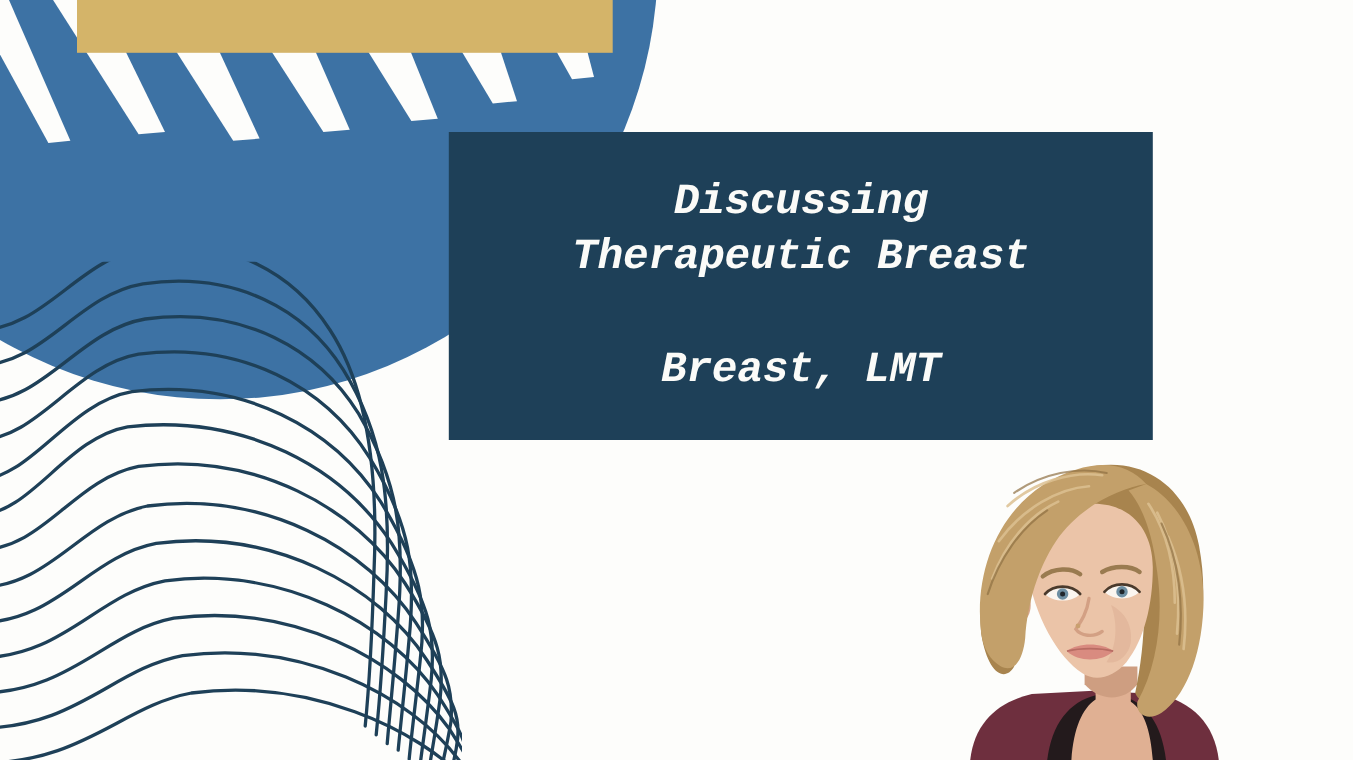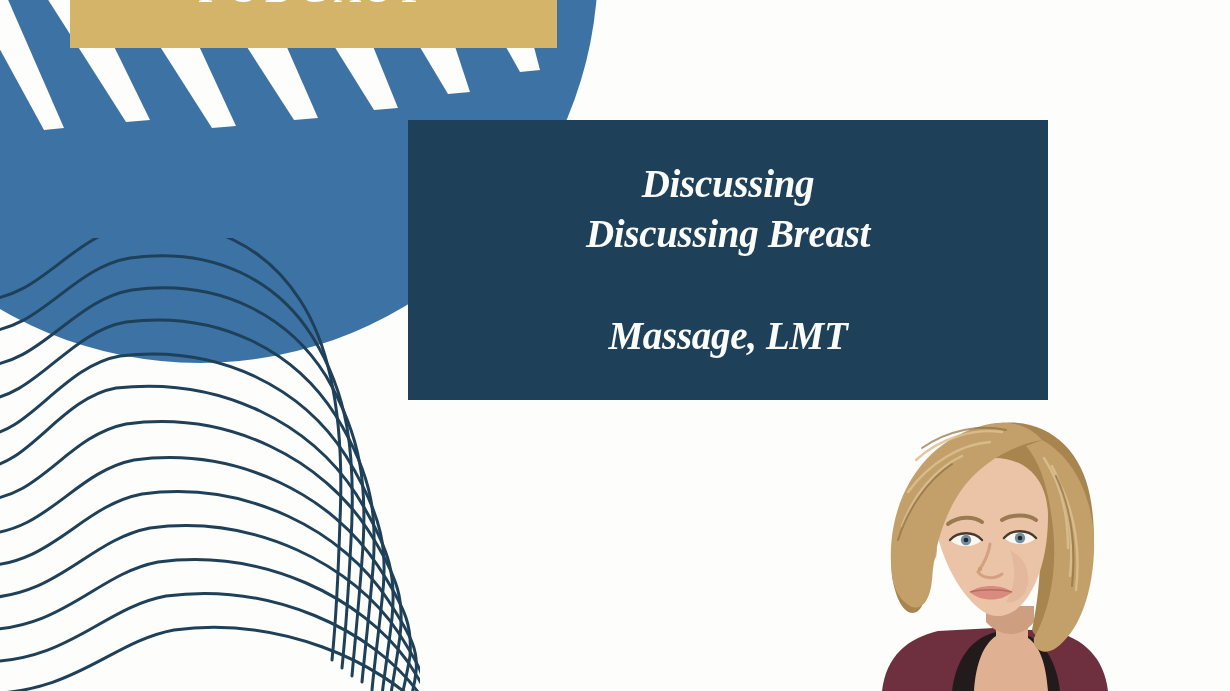--- a/index.html
+++ b/index.html
@@ -6,21 +6,21 @@
     margin: 0;
     padding: 0;
     background: #ffffff;
   }
   #canvas {
     position: relative;
     width: 1230px;
     height: 691px;
     overflow: hidden;
     background: #FDFDFB;
-    font-family: Liberation Serif, serif;
+    font-family: Liberation Mono, monospace;
   }
 
   
   #art {
     position: absolute;
     left: 0; top: 0;
     width: 1230px; height: 691px;
   }
 
   
@@ -127,23 +127,23 @@
     </g>
   </svg>
 
   <div id="podcast-banner">
     <span class="label">PODCAST</span>
   </div>
 
   <div id="title-card">
     <div class="title-text">
       <span>Discussing</span><br>
-      <span>Discussing Breast</span><br>
+      <span>Therapeutic Breast</span><br>
       <br>
-      <span>Massage, LMT</span>
+      <span>Breast, LMT</span>
     </div>
   </div>
 
   <div id="portrait">
     <svg width="330" height="291" viewBox="0 0 330 291">
       <rect x="0" y="0" width="330" height="291" fill="#FDFDFB"></rect>
 
       <path d="M 26,291 C 30,256 52,238 82,231 L 138,228 L 196,231 C 228,238 248,258 252,291 Z" fill="#6E2F3E"></path>
 
       <path d="M 96,291 C 100,258 116,238 140,232 L 162,232 C 186,238 200,258 204,291 Z" fill="#231A1C"></path>

